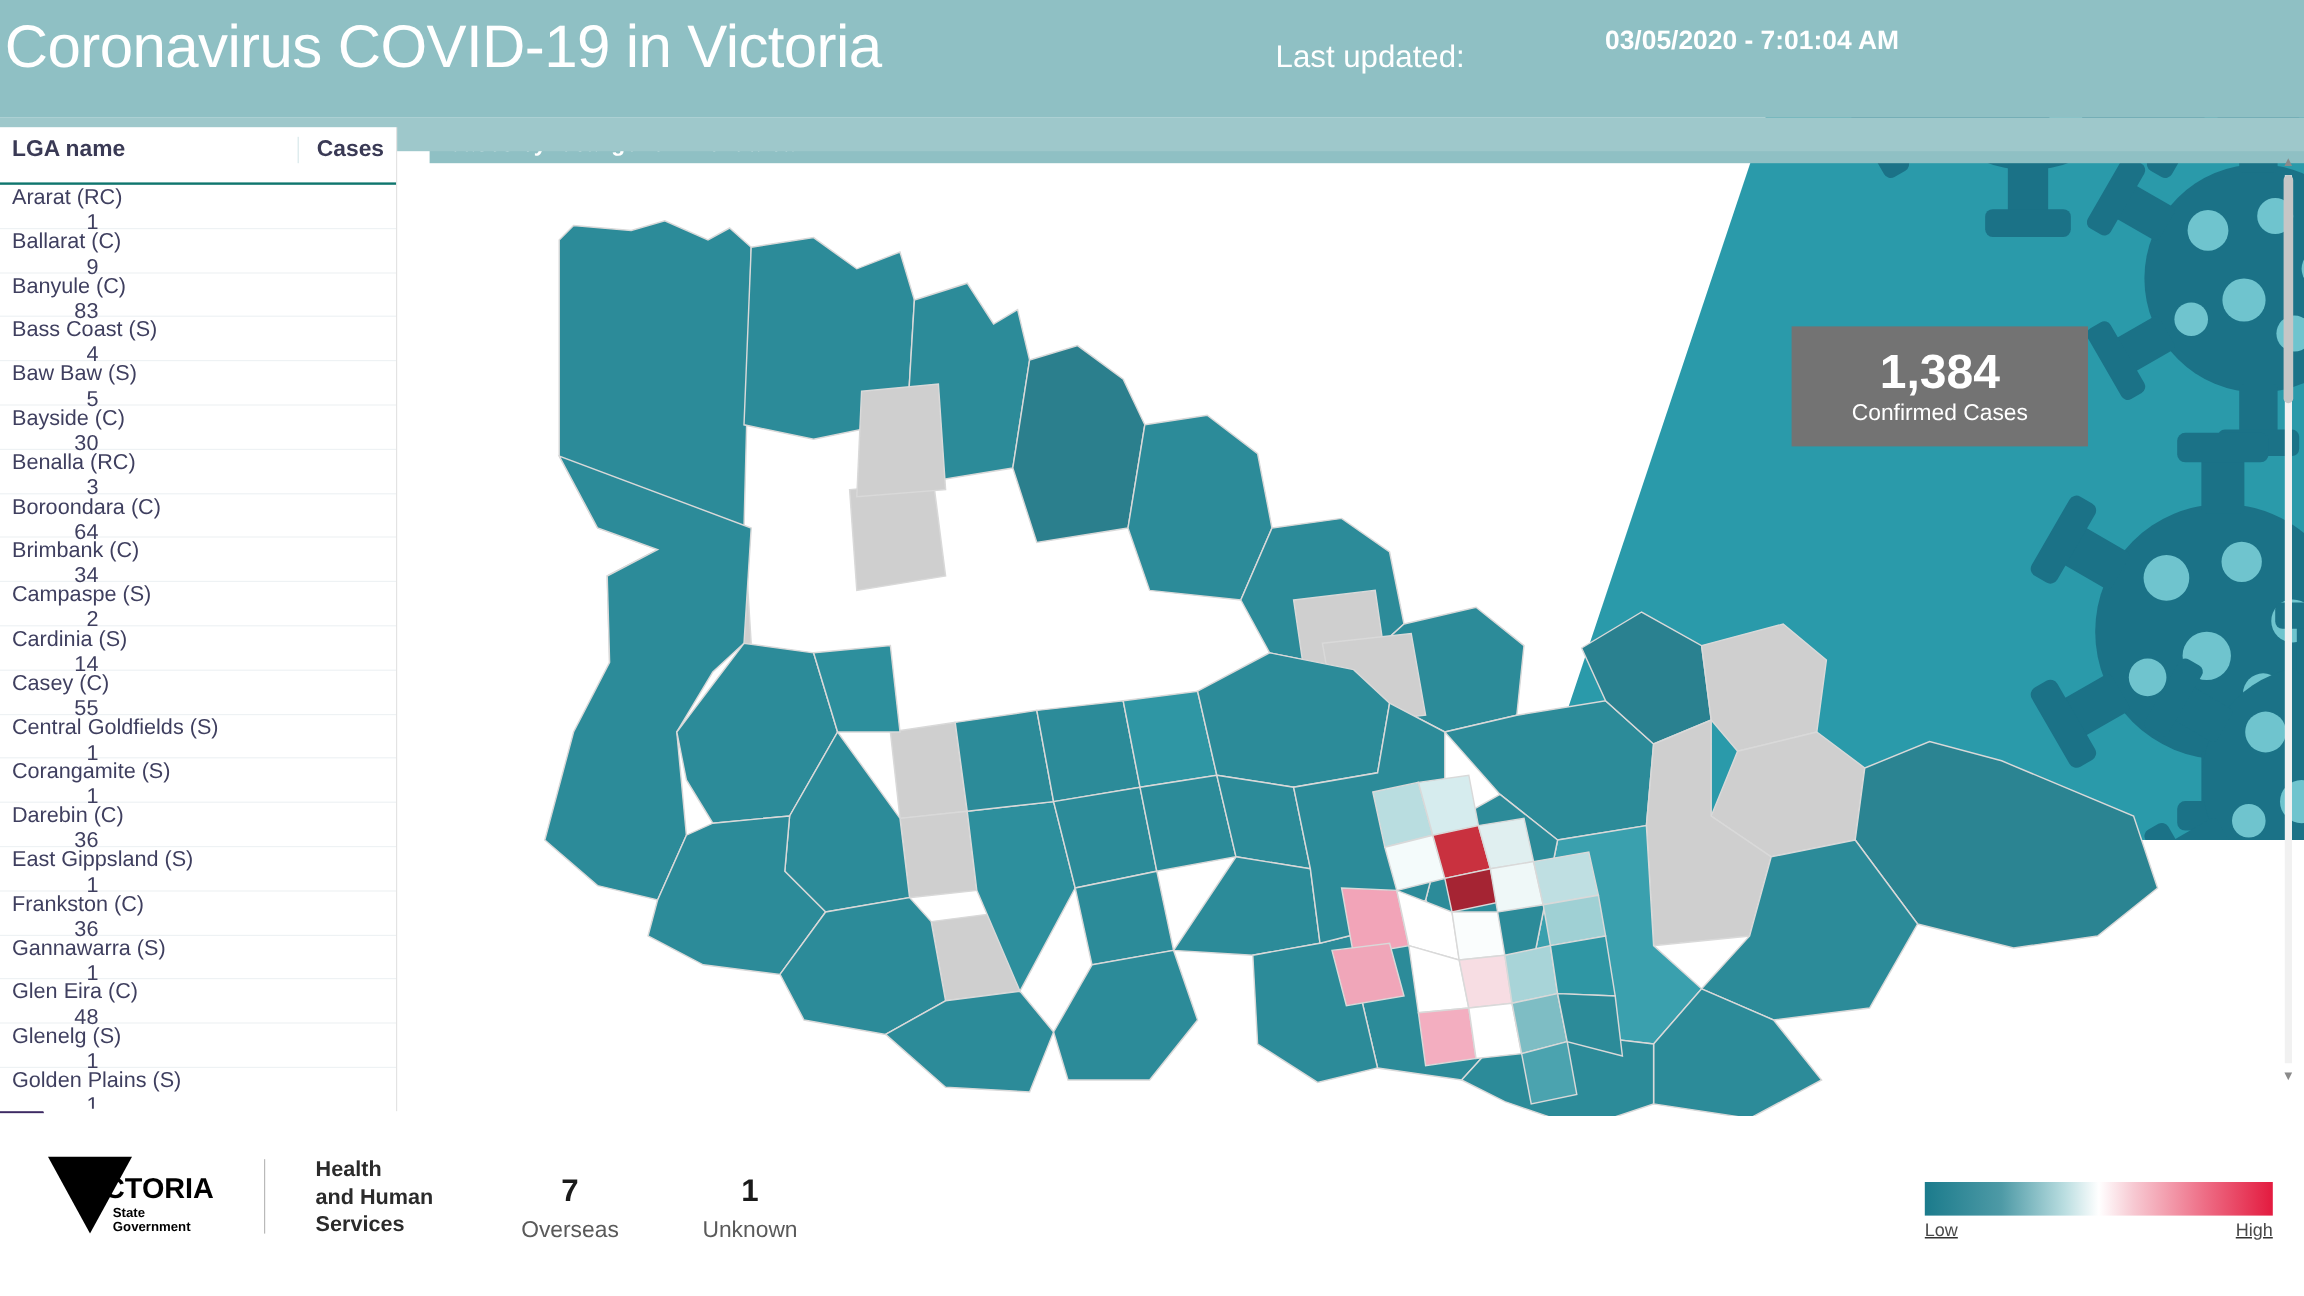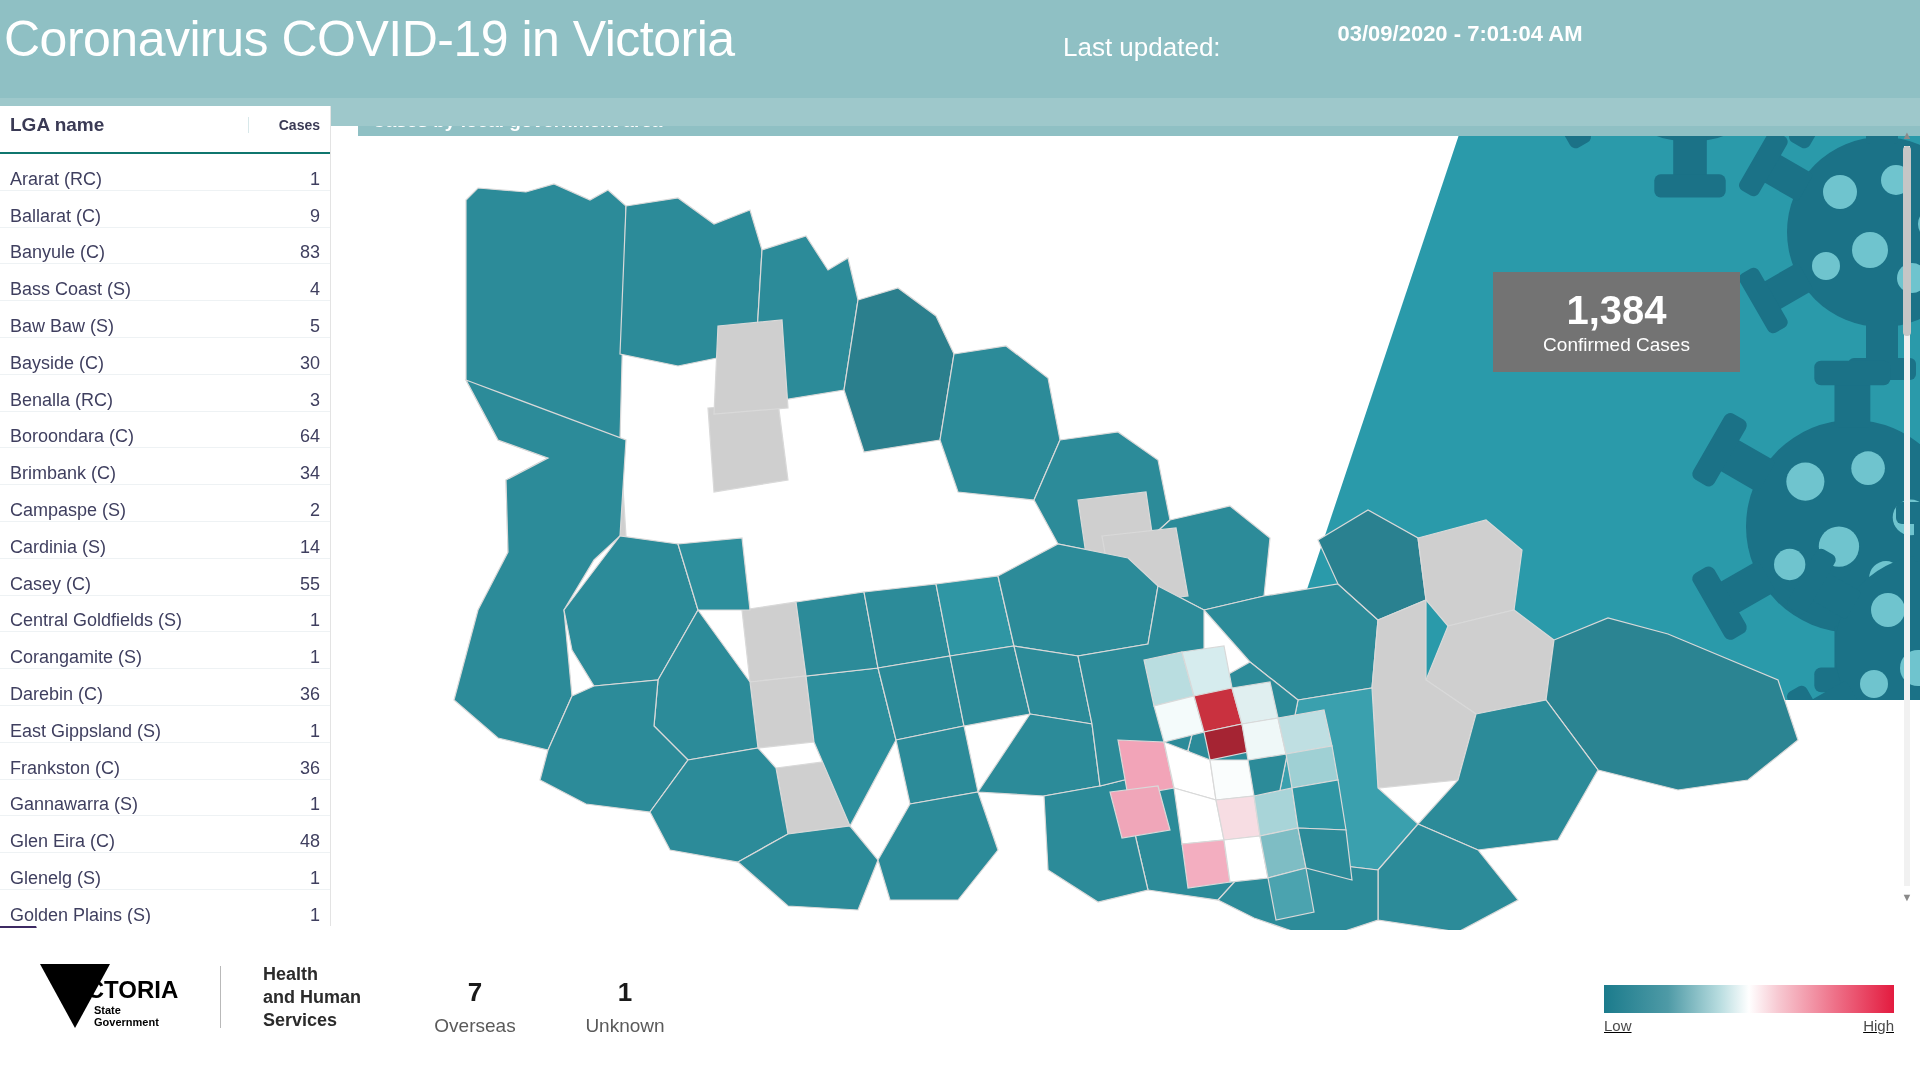--- a/index.html
+++ b/index.html
@@ -60,28 +60,29 @@
     background: #ffffff; z-index: 6;
   }
   .tbl-head {
     display: flex; align-items: center;
     height: 48px; padding: 0 10px 8px 10px;
     border-bottom: 2px solid #0f766e;
     font-weight: bold;
   }
   .tbl-head .c-name { flex: 1; font-size: 19px; color: #3a3a55; }
   .tbl-head .c-cases {
-    width: 72px; text-align: right; font-size: 14px; color: #3a3a55;
+    width: 72px; text-align: right; font-size: 19px; color: #3a3a55;
     border-left: 1px solid #d8e8ea; padding-left: 8px;
   }
   .tbl-body { position: relative; height: 770px; overflow: hidden; }
   .tbl-row {
-    display: flex; align-items: flex-end;
+    display: flex; align-items: flex-start;
     height: 36.8px; padding: 0 10px;
     border-bottom: 1px solid #eef2f4;
+    flex-direction: column;
   }
   .tbl-row .c-name {
     flex: 1; font-size: 18px; color: #3f3f5f; white-space: nowrap;
   }
   .tbl-row .c-cases {
     width: 72px; text-align: right; font-size: 18px; color: #3f3f5f;
   }
   .scrollbar {
     position: absolute; right: 6px; top: 106px;
     width: 14px; height: 820px; z-index: 7;
@@ -213,21 +214,21 @@
         <use href="#virusBody" x="612" y="232"></use>
         <use href="#virusBody" x="520" y="470" transform="scale(1.12)"></use>
         <use href="#virusBody" x="660" y="650"></use>
       </g>
     </svg>
   </div>
 
   <div class="header">
     <div class="header-title">Coronavirus COVID-19 in Victoria</div>
     <div class="header-updated-label">Last updated:</div>
-    <div class="header-updated-value">03/09/2020 - 7:01:04 AM</div>
+    <div class="header-updated-value">03/05/2020 - 7:01:04 AM</div>
   </div>
   <div class="header-band"></div>
 
   <div class="sidebar">
     <div class="tbl-head">
       <div class="c-name">LGA name</div>
       <div class="c-cases">Cases</div>
     </div>
     <div class="tbl-body" id="tbl-body">
         <div class="tbl-row">

